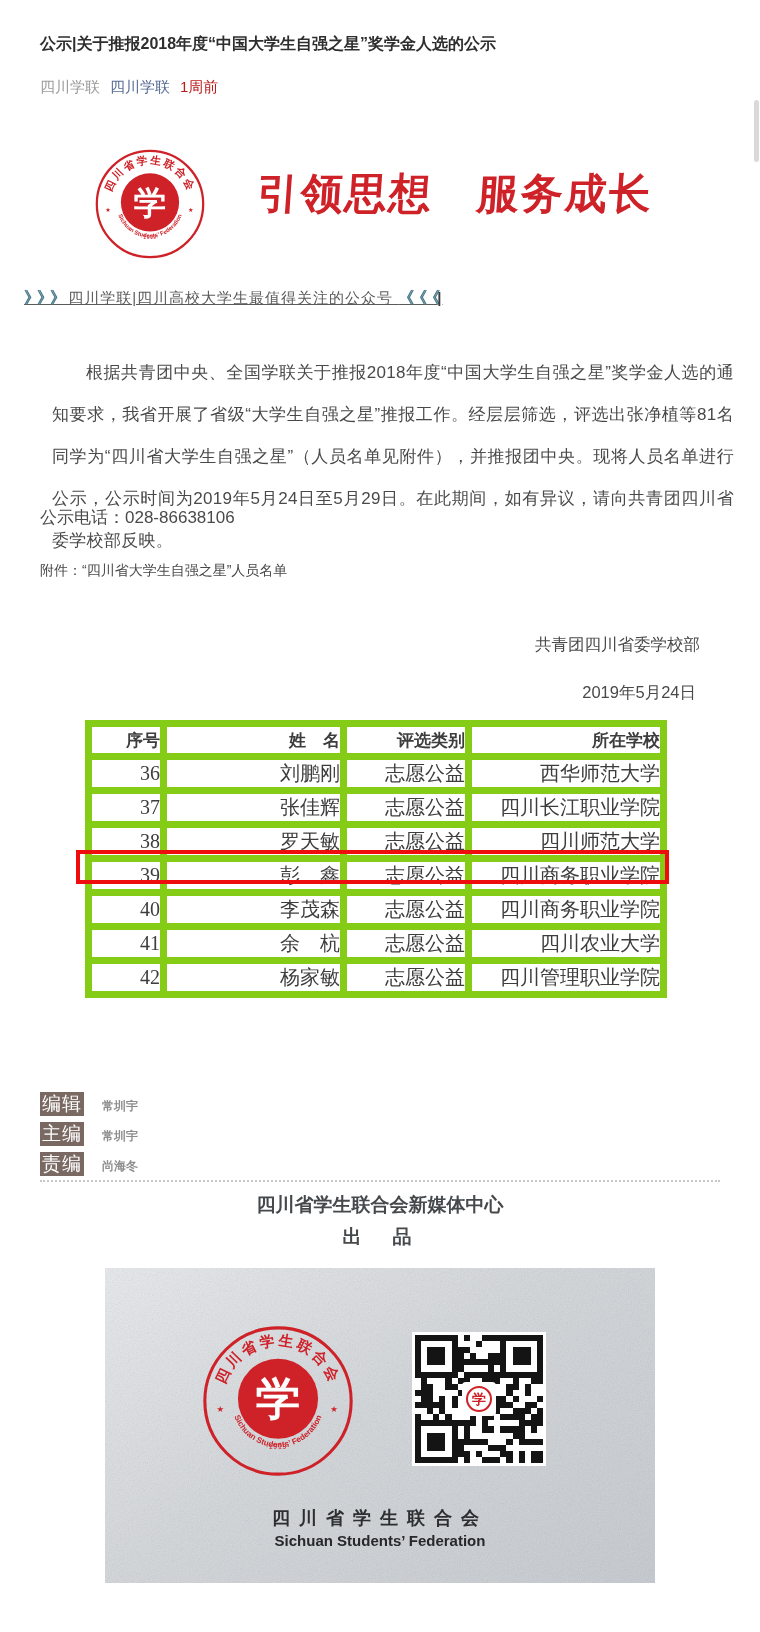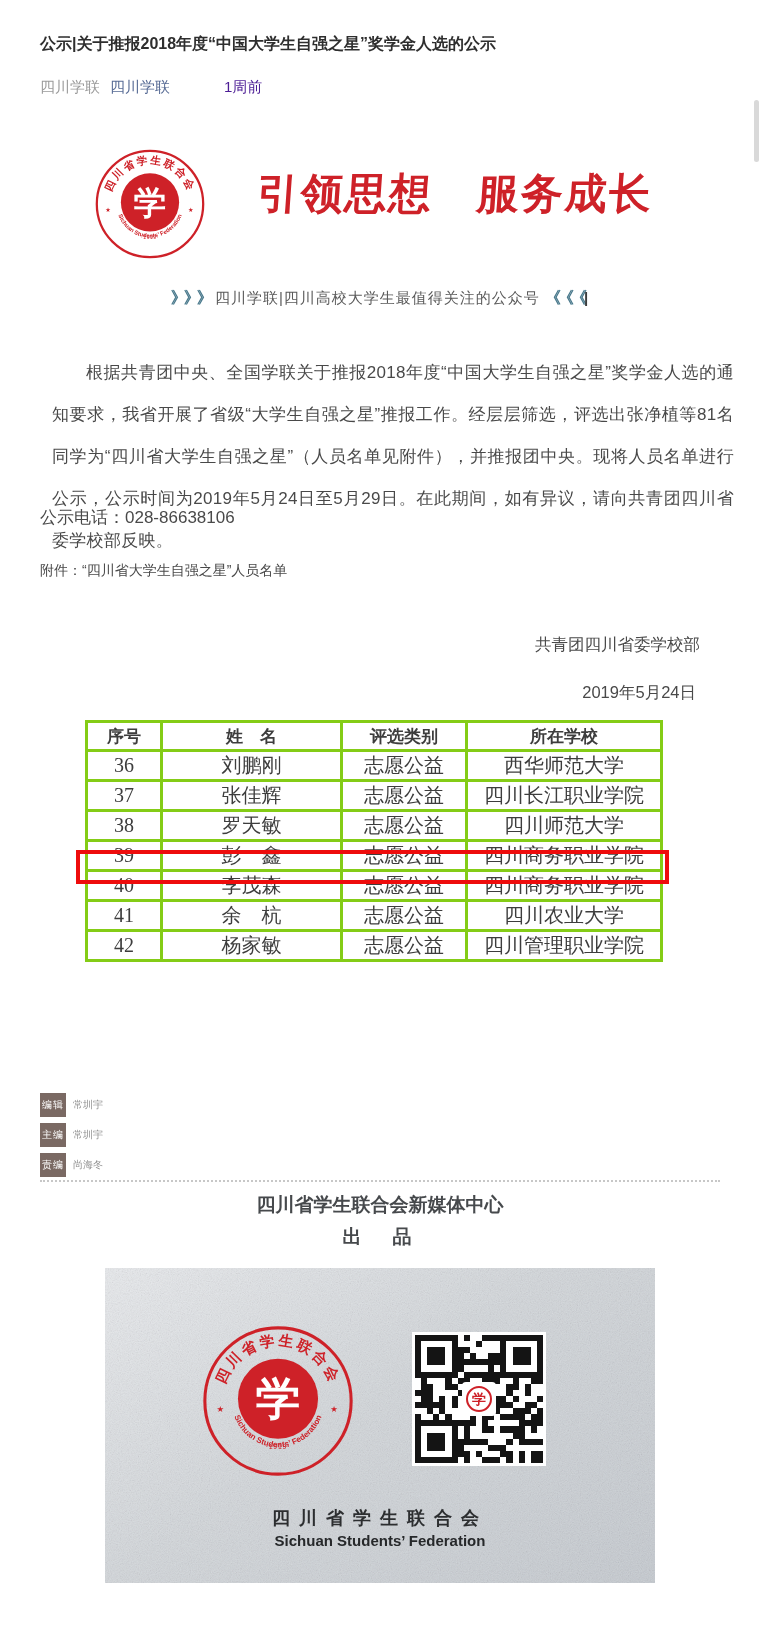--- a/index.html
+++ b/index.html
@@ -4,59 +4,59 @@
 <style>
   html,body{margin:0;padding:0;background:#ffffff;}
   body{width:760px;height:1632px;position:relative;overflow:hidden;
        font-family:"Liberation Sans","DejaVu Sans",sans-serif;color:#4a4a4a;}
   .abs{position:absolute;}
 
   
   #title{left:40px;top:30px;width:690px;font-size:16px;font-weight:bold;color:#2e2e2e;line-height:28px;}
   #byline{left:40px;top:78px;width:600px;font-size:15px;color:#9b9b9b;}
   #byline .acct-link{color:#576b95;margin:0 10px;cursor:pointer;}
-  #byline .time{color:#4c1d95;margin-left:44px;}
+  #byline .time{color:#b91c1c;}
 
   
   .seal{display:block;}
   #seal-header{left:94px;top:148px;width:112px;height:112px;}
   #slogan{left:240px;top:166px;width:430px;text-align:center;font-size:42px;font-weight:bold;
           color:#ce2128;font-family:"DejaVu Serif","Liberation Serif",serif;
           transform:skewX(-4deg);letter-spacing:2px;white-space:nowrap;}
 
   
-  #tagline{left:40px;top:288px;width:680px;text-align:center;font-size:15px;color:#5a5a5a;letter-spacing:1px;}
+  #tagline{left:24px;top:288px;width:680px;font-size:15px;color:#5a5a5a;letter-spacing:1px;text-decoration:underline;}
   #tagline .arrows{color:#49798c;font-weight:bold;letter-spacing:-3px;font-size:16px;}
   #tagline .cursor{color:#3c3c3c;font-weight:bold;}
 
   
   #para{left:52px;top:352px;width:682px;font-size:17px;line-height:42px;text-align:justify;
         text-indent:2em;color:#494949;letter-spacing:.3px;}
   #phone{left:40px;top:506px;width:500px;font-size:17px;color:#494949;}
   #attach{left:40px;top:562px;width:600px;font-size:14px;color:#494949;}
   #signoff-org{left:40px;top:634px;width:660px;text-align:right;font-size:16.5px;color:#494949;}
   #signoff-date{left:40px;top:682px;width:656px;text-align:right;font-size:16.5px;color:#494949;}
 
   
   #table-zone{left:85px;top:720px;width:575px;font-family:"Liberation Serif","DejaVu Serif",serif;color:#3d3d3d;}
   #tbl-title{height:22px;margin-bottom:6px;text-align:center;font-size:16.5px;color:#454545;}
   table{border-collapse:collapse;table-layout:fixed;width:575px;}
   col.c1{width:75px}col.c2{width:180px}col.c3{width:125px}col.c4{width:195px}
-  th,td{border:3px solid #84cc16;text-align:center;padding:0;overflow:hidden;}
+  th,td{border:7px solid #84cc16;text-align:right;padding:0;overflow:hidden;}
   th{height:26px;font-size:17px;font-weight:bold;}
   td{height:24px;font-size:20px;}
   #red-box{position:absolute;left:-9px;top:130px;width:593px;height:34px;
            border:4px solid #ee0c0c;box-sizing:border-box;pointer-events:none;}
 
   
   #credits{left:40px;top:1092px;width:400px;}
   .credit-row{height:30px;line-height:22px;}
-  .credit-badge{display:inline-block;background:#7a6963;color:#ffffff;font-size:10px;
+  .credit-badge{display:inline-block;background:#7a6963;color:#ffffff;font-size:19px;
                 padding:1px 2px;letter-spacing:1px;}
-  .credit-name{color:#8d8d8d;font-size:10px;margin-left:7px;}
+  .credit-name{color:#8d8d8d;font-size:12px;margin-left:18px;font-weight:bold;}
 
   
   #dotted{left:40px;top:1180px;width:680px;border-top:2px dotted #c7c7c7;height:0;}
   #producer{left:40px;top:1192px;width:680px;text-align:center;font-size:19px;font-weight:bold;color:#46494c;}
   #chupin{left:40px;top:1224px;width:680px;text-align:center;font-size:19px;font-weight:bold;color:#46494c;letter-spacing:6px;}
 
   
   #banner{left:105px;top:1268px;width:550px;height:315px;overflow:hidden;
           background:linear-gradient(145deg,#e9ebee 0%,#d3d7db 45%,#c5cad0 100%);}
   #banner .noise{position:absolute;left:0;top:0;width:100%;height:100%;opacity:.30;}

